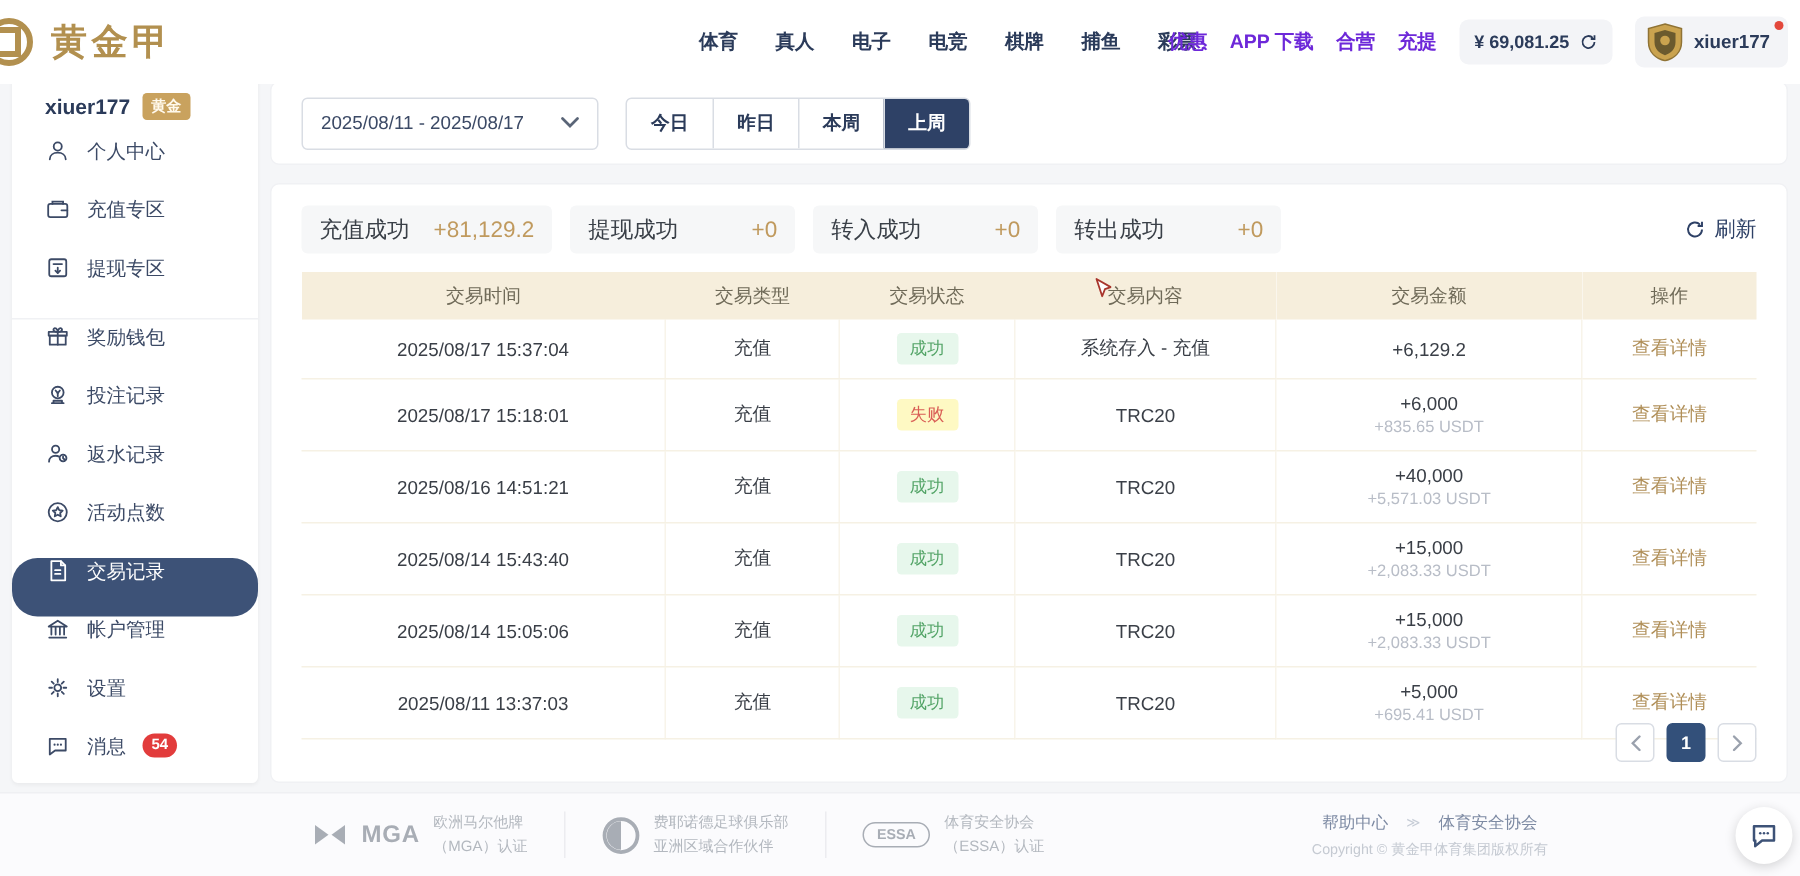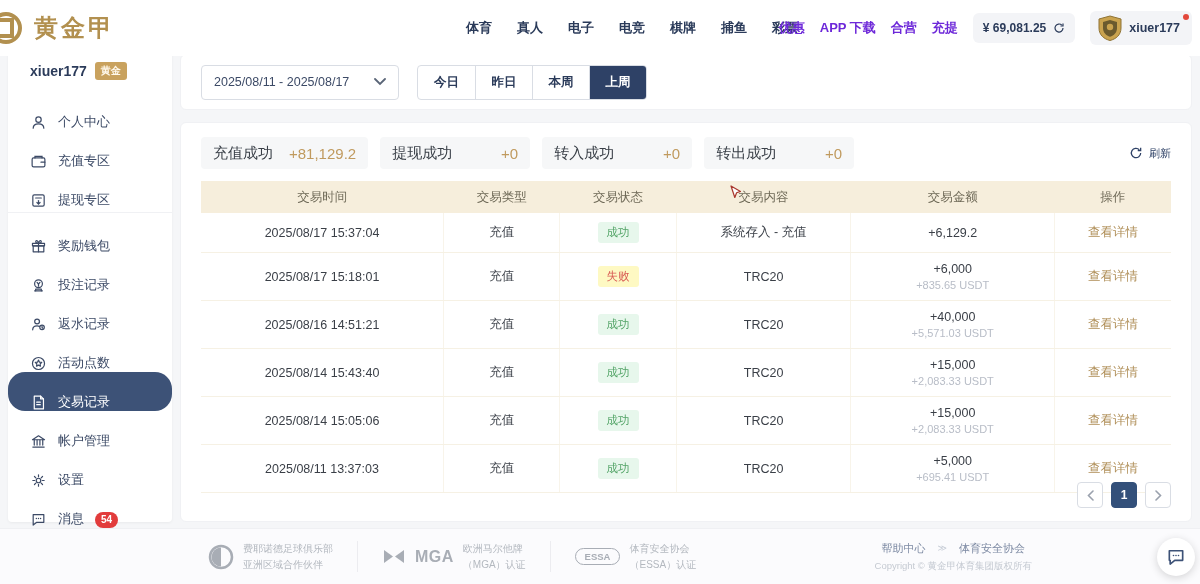--- a/index.html
+++ b/index.html
@@ -18,38 +18,38 @@
   .header-right { position:absolute; right:8px; top:0; height:56px; display:flex; align-items:center; gap:15px; }
   .header-link { font-size:13px; font-weight:bold; color:#6d28d9; cursor:pointer; }
   .balance-pill { background:#f3f4f7; border-radius:6px; height:30px; padding:0 10px; display:flex; align-items:center; gap:7px; font-size:12px; font-weight:bold; color:#2b3b5a; cursor:pointer; }
   .avatar-pill { background:#f3f4f7; border-radius:6px; height:34px; padding:0 12px 0 8px; display:flex; align-items:center; gap:7px; font-size:12.5px; font-weight:bold; color:#2b3b5a; position:relative; cursor:pointer; }
   .notif-dot { position:absolute; top:3px; right:3px; width:6px; height:6px; border-radius:50%; background:#e3483c; }
   
   .sidebar { position:absolute; left:8px; top:50px; width:164px; height:472px; background:#fff; border-radius:4px; box-shadow:0 1px 3px rgba(0,0,0,.05); }
   .sidebar-user { display:flex; align-items:center; gap:8px; padding:12px 0 8px 22px; font-size:14px; font-weight:bold; color:#2b3b5a; }
   .vip-badge { background:#c9a25e; color:#fff9ec; font-size:10px; padding:2px 6px; border-radius:3px; font-weight:bold; }
   .menu { padding:4px 0; }
-  .menu-item { display:flex; align-items:flex-end; gap:11px; height:39px; padding-left:22px; font-size:13px; color:#3c4a66; cursor:pointer; }
+  .menu-item { display:flex; align-items:flex-start; gap:11px; height:39px; padding-left:22px; font-size:13px; color:#3c4a66; cursor:pointer; }
   .menu-item svg { flex:0 0 auto; }
   .menu-item.active { background:#3d5277; color:#fff;border-radius:17px; }
   .menu-divider { height:1px; background:#f0f1f4; margin:3px 0; }
   .msg-badge { background:#e23c3c; color:#fff; border-radius:9px; font-size:10px; line-height:1; padding:3px 6px; font-weight:bold; }
   
   .filter-card { position:absolute; left:180px; top:54px; width:1012px; height:56px; background:#fff; border-radius:6px; border:1px solid #f0f1f4; display:flex; align-items:center; padding:0 20px; gap:18px; }
   .date-input { width:198px; height:35px; border:1px solid #d9dde4; border-radius:4px; display:flex; align-items:center; justify-content:space-between; padding:0 12px; font-size:12.5px; color:#3c4a66; cursor:pointer; background:#fff; }
   .tab-group { display:flex; border:1px solid #d9dde4; border-radius:4px; overflow:hidden; height:35px; background:#fff; }
   .tab { width:57px; display:flex; align-items:center; justify-content:center; font-size:12.5px; font-weight:bold; color:#2b3b5a; border-left:1px solid #d9dde4; cursor:pointer; }
   .tab:first-child { border-left:none; }
   .tab.active { background:#2e4166; color:#fff; }
   
   .content-card { position:absolute; left:180px; top:122px; width:1012px; height:400px; background:#fff; border-radius:6px; border:1px solid #f0f1f4; padding:14px 20px; }
   .stats-row { display:flex; align-items:center; gap:12px; }
   .stat-pill { background:#f6f7f8; border-radius:4px; height:32px; display:flex; align-items:center; justify-content:space-between; padding:0 12px; font-size:15px; color:#3a4048; min-width:150px; gap:16px; }
   .stat-value { color:#c09a5e; }
-  .refresh-btn { margin-left:auto; display:flex; align-items:center; gap:6px; color:#2e4166; font-size:11px; cursor:pointer; }
+  .refresh-btn { margin-left:auto; display:flex; align-items:center; gap:6px; color:#2e4166; font-size:14px; cursor:pointer; }
   .tx-table { width:100%; border-collapse:collapse; margin-top:12px; table-layout:fixed; }
   .tx-table thead th { background:#f6eedc; height:32px; font-size:12.5px; color:#6f6a58; font-weight:normal; position:relative; }
   .tx-table tbody td { text-align:center; font-size:12.5px; color:#3a3f47; border-bottom:1px solid #f6f1e4; border-right:1px solid #f8f4ea; padding:9px 4px; }
   .tx-table tbody td:last-child { border-right:none; }
   .tx-table tbody tr:last-child td { border-bottom:1px solid #f6f1e4; }
   .badge { display:inline-block; padding:3px 9px; border-radius:3px; font-size:11.5px; }
   .badge.success { background:#e7f7ec; color:#53a467; }
   .badge.fail { background:#fef9c3; color:#d95e56; }
   .amount-sub { color:#b8bdc7; font-size:11px; margin-top:3px; }
   .amount-sub:empty { display:none; }
@@ -389,38 +389,38 @@
       <svg width="7" height="11" viewBox="0 0 7 11">
           <path d="M1 1l4.5 4.5L1 10" fill="none" stroke="#9aa1ad" stroke-width="1.6" stroke-linecap="round"></path>
         </svg>
     </div>
   </div>
 </div>
 
 <div class="footer">
   <div class="partners">
     <div class="partner">
-      <svg width="26" height="26" viewBox="0 0 26 26">
-        <circle cx="13" cy="13" r="11" fill="none" stroke="#a8adb5" stroke-width="2.5"></circle>
-        <path d="M13 3.5 A9.5 9.5 0 0 0 13 22.5 Z" fill="#a8adb5"></path>
-      </svg>
-      <div class="partner-text">
-        <div>费耶诺德足球俱乐部</div>
-        <div>亚洲区域合作伙伴</div>
-      </div>
-    </div>
-    <div class="partner">
       <svg width="24" height="17" viewBox="0 0 24 17">
         <polygon points="2,2 11,8.5 2,15" fill="#a8adb5"></polygon>
         <polygon points="22,2 13,8.5 22,15" fill="#a8adb5"></polygon>
       </svg>
       <span class="mga-text">MGA</span>
       <div class="partner-text">
         <div>欧洲马尔他牌</div>
         <div>（MGA）认证</div>
+      </div>
+    </div>
+    <div class="partner">
+      <svg width="26" height="26" viewBox="0 0 26 26">
+        <circle cx="13" cy="13" r="11" fill="none" stroke="#a8adb5" stroke-width="2.5"></circle>
+        <path d="M13 3.5 A9.5 9.5 0 0 0 13 22.5 Z" fill="#a8adb5"></path>
+      </svg>
+      <div class="partner-text">
+        <div>费耶诺德足球俱乐部</div>
+        <div>亚洲区域合作伙伴</div>
       </div>
     </div>
     <div class="partner">
       <span class="essa-pill">ESSA</span>
       <div class="partner-text">
         <div>体育安全协会</div>
         <div>（ESSA）认证</div>
       </div>
     </div>
   </div>

